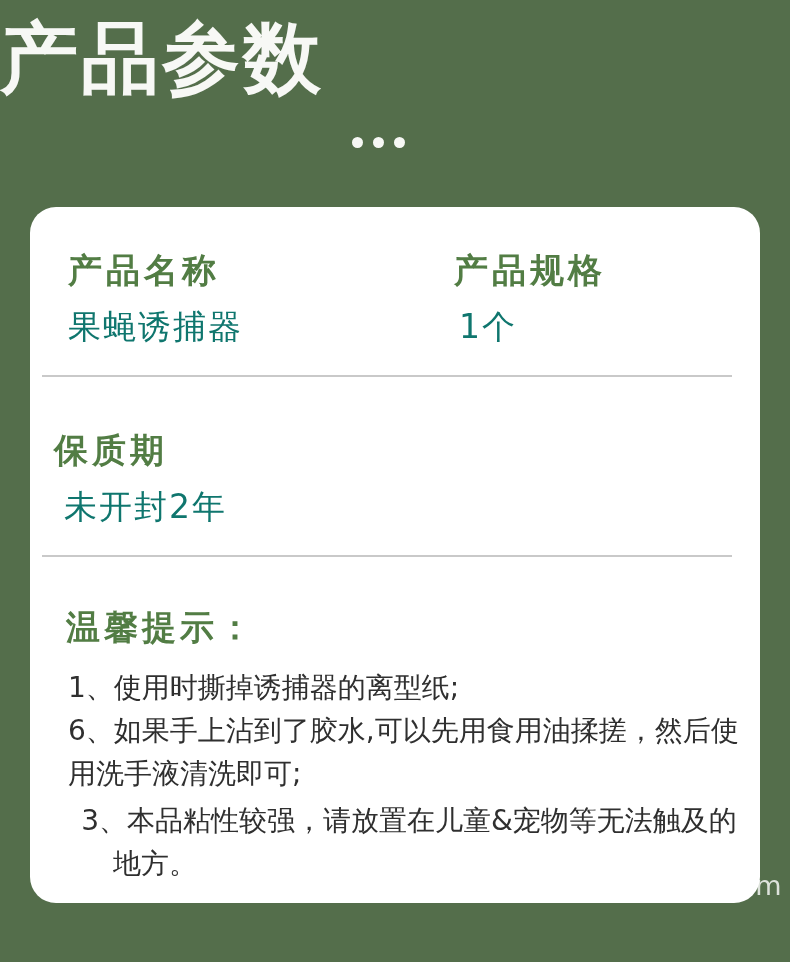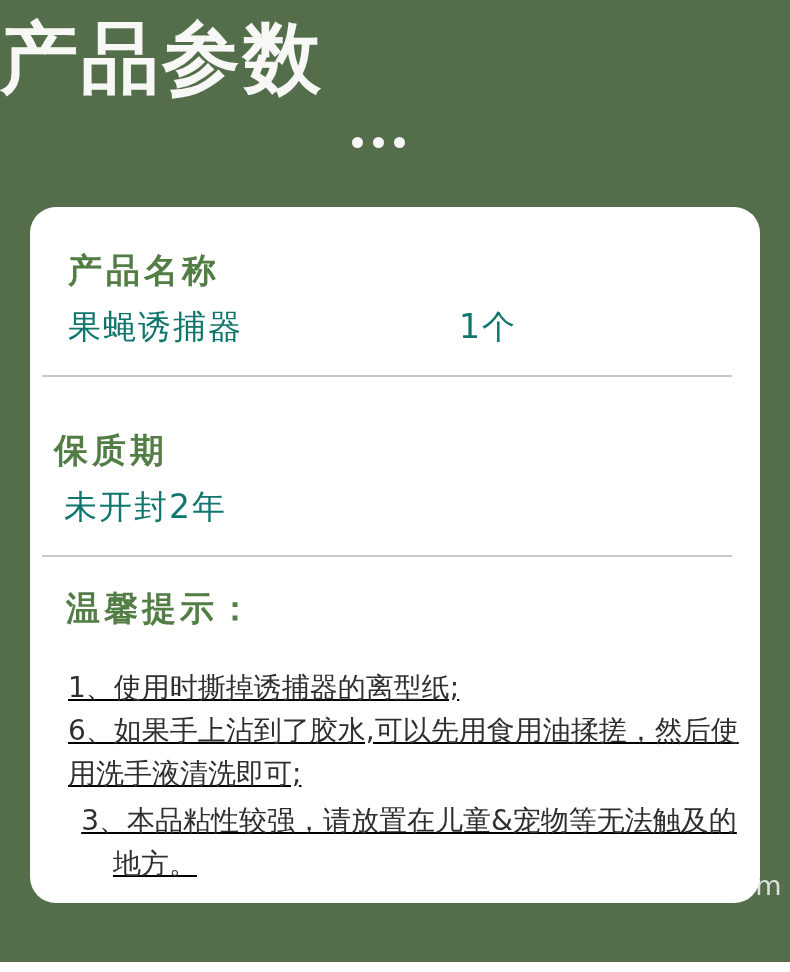--- a/index.html
+++ b/index.html
@@ -73,27 +73,26 @@
     position: absolute;
     left: 12px;
     width: 690px;
     height: 2px;
     background: #c9c9c9;
   }
   .divider-1 { top: 168px; }
   .divider-2 { top: 348px; }
   .h-shelf { left: 24px; top: 226px; }
   .v-shelf { left: 34px; top: 283px; }
-  .h-tips  { left: 36px; top: 384px; }
+  .h-tips  { left: 36px; top: 403px; }
   .tips {
     position: absolute;
     left: 38px;
     top: 459px;
     right: 10px;
-    text-decoration: underline;
   }
   .tip-line {
     font-size: 28px;
     line-height: 43px;
     color: #2f2f2f;
     white-space: nowrap;
   }
   .tip-l4 { margin-top: 4px; text-align: center; }
   .tip-l5 { padding-left: 45px; }
   .watermark {
@@ -124,20 +123,21 @@
   <div class="dots">
     <span class="dot"></span>
     <span class="dot"></span>
     <span class="dot"></span>
   </div>
 
   <div class="card">
 
     <div class="green-heading h-name">产品名称</div>
 
+    <div class="green-heading h-spec">产品规格</div>
 
     <div class="body-text v-name">果蝇诱捕器</div>
 
     <div class="body-text v-spec">1个</div>
 
     <div class="divider divider-1"></div>
 
     <div class="green-heading h-shelf">保质期</div>
 
     <div class="body-text v-shelf">未开封2年</div>

